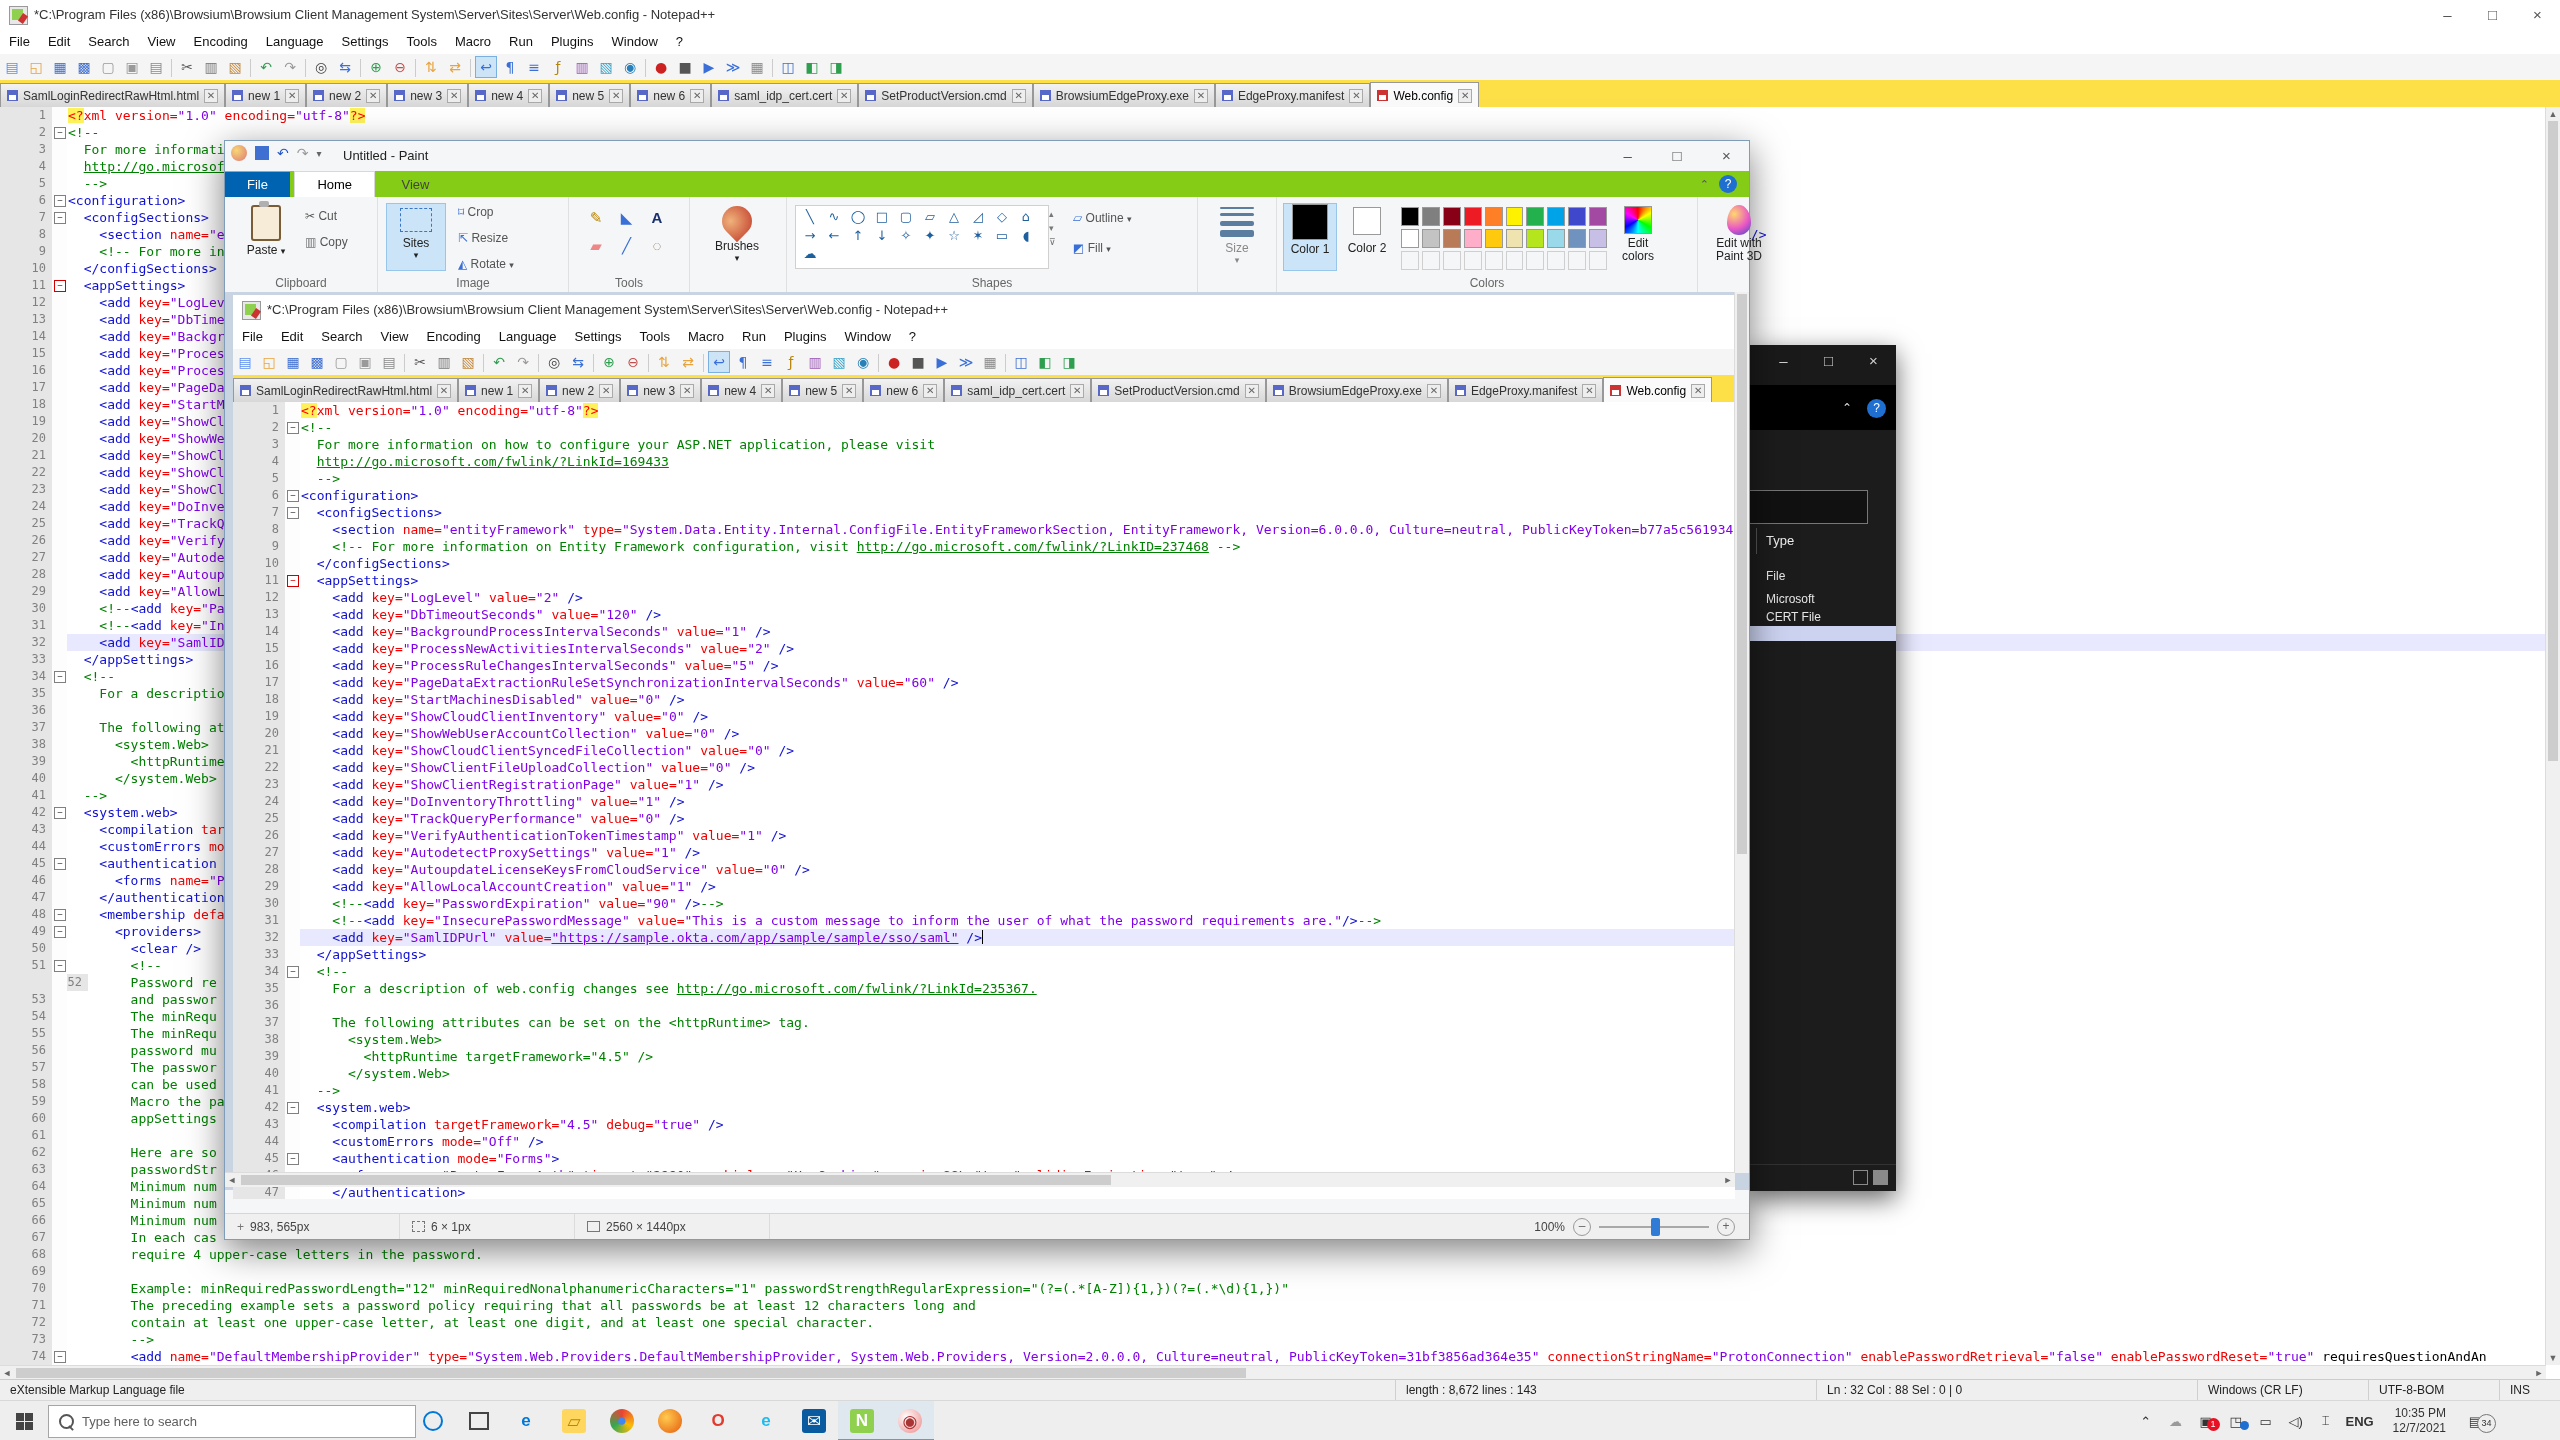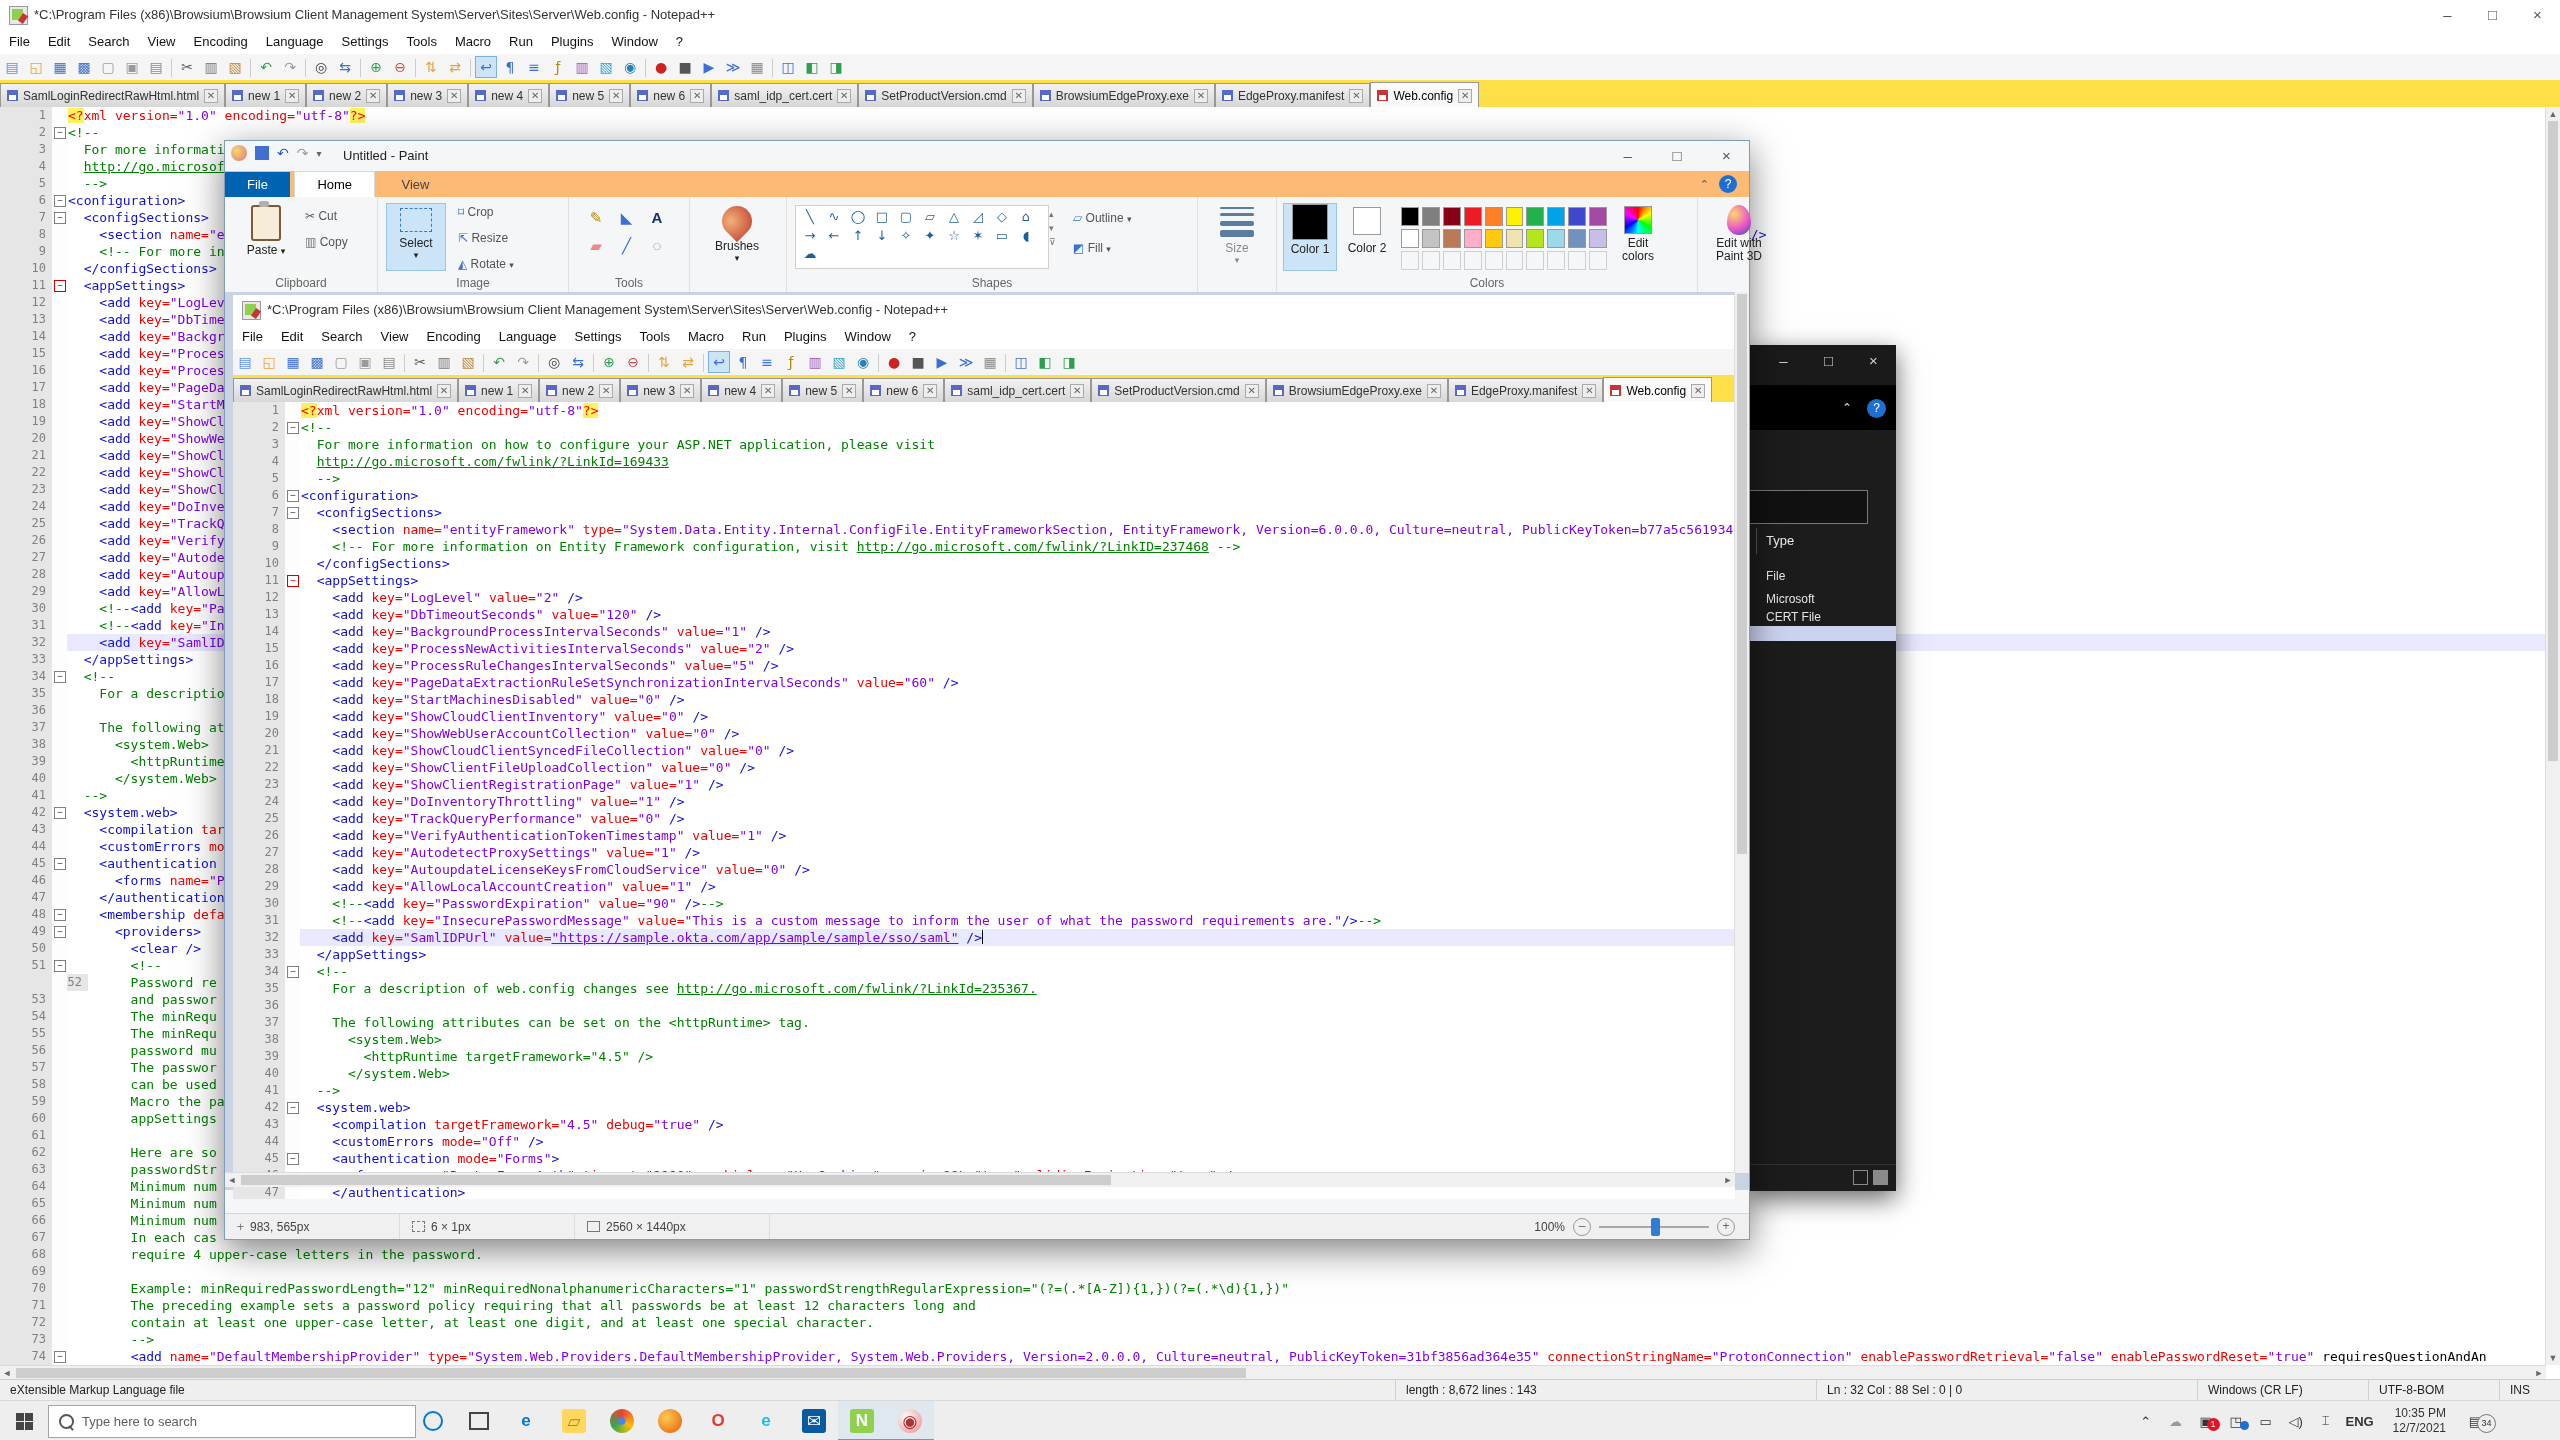--- a/index.html
+++ b/index.html
@@ -51,21 +51,21 @@
   .sb-h .thumb{position:absolute;top:2px;height:10px;background:#cdcdcd;}
   .sb-v{position:absolute;width:14px;background:#f0f0f0;border-left:1px solid #dcdcdc;}
   .sb-v .thumb{position:absolute;left:2px;width:10px;background:#cdcdcd;}
   .sb-arrow{position:absolute;font-size:9px;color:#666;width:14px;height:14px;text-align:center;line-height:14px;}
   
   #paint{left:224px;top:140px;width:1524px;height:1098px;background:#f5f6f7;border:1px solid #7f9db9;
     box-shadow:0 10px 34px rgba(0,0,0,.5);}
   .pt-title{position:absolute;left:0;top:0;right:0;height:30px;background:#f5f6f7;}
   .pt-title .ttl{position:absolute;left:118px;top:7px;font-size:13px;color:#222;}
   .qat{position:absolute;left:6px;top:4px;display:flex;gap:8px;align-items:center;font-size:14px;}
-  .pt-tabs{position:absolute;left:0;top:30px;right:0;height:26px;background:#fdba74;border-bottom:1px solid #d8d8d8;}
+  .pt-tabs{position:absolute;left:0;top:30px;right:0;height:26px;background:#84cc16;border-bottom:1px solid #d8d8d8;}
   .pt-tab{display:inline-block;padding:5px 22px;font-size:13px;color:#444;}
   .pt-tab.file{background:#0063b1;color:#fff;}
   .pt-tab.active{background:#fff;border:1px solid #d8d8d8;border-bottom:1px solid #fff;color:#000;}
   .ribbon{position:absolute;left:0;top:56px;right:0;height:95px;background:#f5f6f7;border-bottom:1px solid #d4d4d4;display:flex;}
   .rgroup{position:relative;height:100%;border-right:1px solid #e0e0e0;flex:none;}
   .rglabel{position:absolute;bottom:2px;left:0;right:0;text-align:center;font-size:12px;color:#666;}
   .bigbtn{position:absolute;top:6px;width:58px;height:66px;text-align:center;font-size:12px;color:#222;}
   .bigbtn.sel{background:#cce4f7;border:1px solid #98c6ea;}
   .smallrow{position:absolute;font-size:12px;color:#555;white-space:nowrap;}
   .clip{width:26px;height:32px;margin:2px auto;background:#f7ecd7;border:2px solid #7a5c36;border-radius:3px;position:relative;}
@@ -515,21 +515,21 @@
         <div><span>Paste</span> <span style="font-size:9px">▾</span></div>
       </div>
       <div class="smallrow" style="left:80px;top:12px"><span style="color:#555">✂</span> <span>Cut</span></div>
       <div class="smallrow" style="left:80px;top:38px"><span style="color:#777">▥</span> <span>Copy</span></div>
       <div class="rglabel">Clipboard</div>
     </div>
 
     <div class="rgroup" style="width:190px">
       <div class="bigbtn sel" style="left:8px">
         <div class="selrect"></div>
-        <div><span>Select</span></div>
+        <div><span>Sites</span></div>
           <div style="font-size:9px">▾</div>
       </div>
       <div class="smallrow" style="left:80px;top:8px"><span style="color:#3a6fd8">⌑</span> <span>Crop</span></div>
       <div class="smallrow" style="left:80px;top:34px"><span style="color:#3a6fd8">⇱</span> <span>Resize</span></div>
       <div class="smallrow" style="left:80px;top:60px"><span style="color:#3a6fd8">◭</span> <span>Rotate</span> <span style="font-size:9px">▾</span></div>
       <div class="rglabel">Image</div>
     </div>
 
     <div class="rgroup" style="width:120px">
       <div class="abs" style="left:14px;top:8px">

